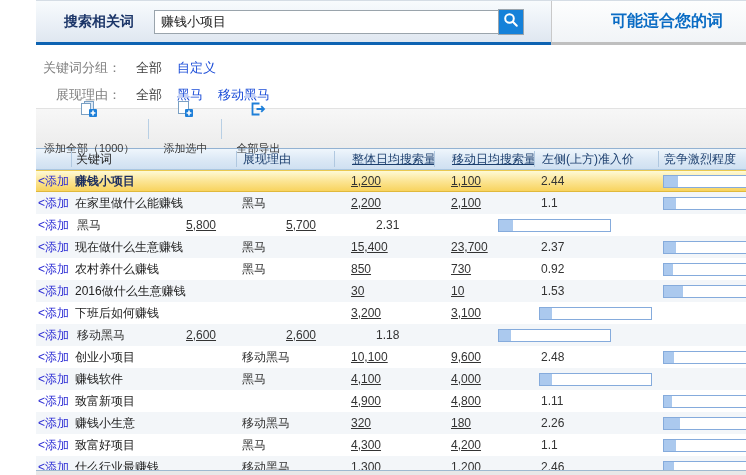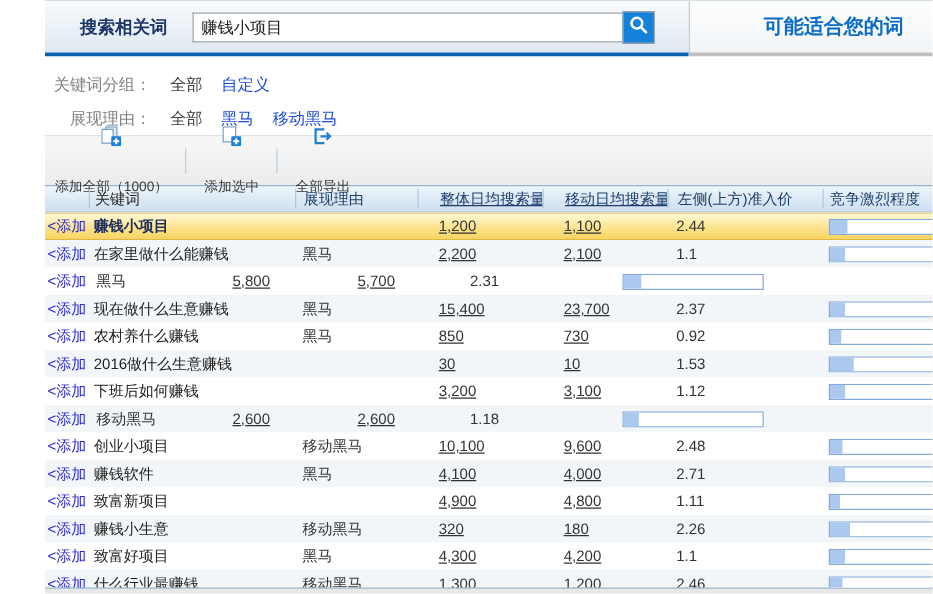--- a/index.html
+++ b/index.html
@@ -243,21 +243,20 @@
         <span class="bar-fill" style="display: block; width: 17%;"></span>
       </span>
     </span>
   </div>
       <div class="row">
     <span class="cell col-add add-link">&lt;添加</span>
     <span class="cell col-kw kw">下班后如何赚钱</span>
     <span class="cell col-reason"></span>
     <span class="cell col-num">3,200</span>
     <span class="cell col-num">3,100</span>
-    <span class="cell col-bid">1.12</span>
     <span class="cell col-comp">
       <span class="bar" style="display:block">
         <span class="bar-fill" style="display: block; width: 11%;"></span>
       </span>
     </span>
   </div>
       <div class="row">
     <span class="cell col-add add-link">&lt;添加</span>
     <span class="cell col-reason">移动黑马</span>
     <span class="cell col-num">2,600</span>
@@ -281,21 +280,20 @@
         <span class="bar-fill" style="display: block; width: 9%;"></span>
       </span>
     </span>
   </div>
       <div class="row">
     <span class="cell col-add add-link">&lt;添加</span>
     <span class="cell col-kw kw">赚钱软件</span>
     <span class="cell col-reason">黑马</span>
     <span class="cell col-num">4,100</span>
     <span class="cell col-num">4,000</span>
-    <span class="cell col-bid">2.71</span>
     <span class="cell col-comp">
       <span class="bar" style="display:block">
         <span class="bar-fill" style="display: block; width: 11%;"></span>
       </span>
     </span>
   </div>
       <div class="row">
     <span class="cell col-add add-link">&lt;添加</span>
     <span class="cell col-kw kw">致富新项目</span>
     <span class="cell col-reason"></span>

